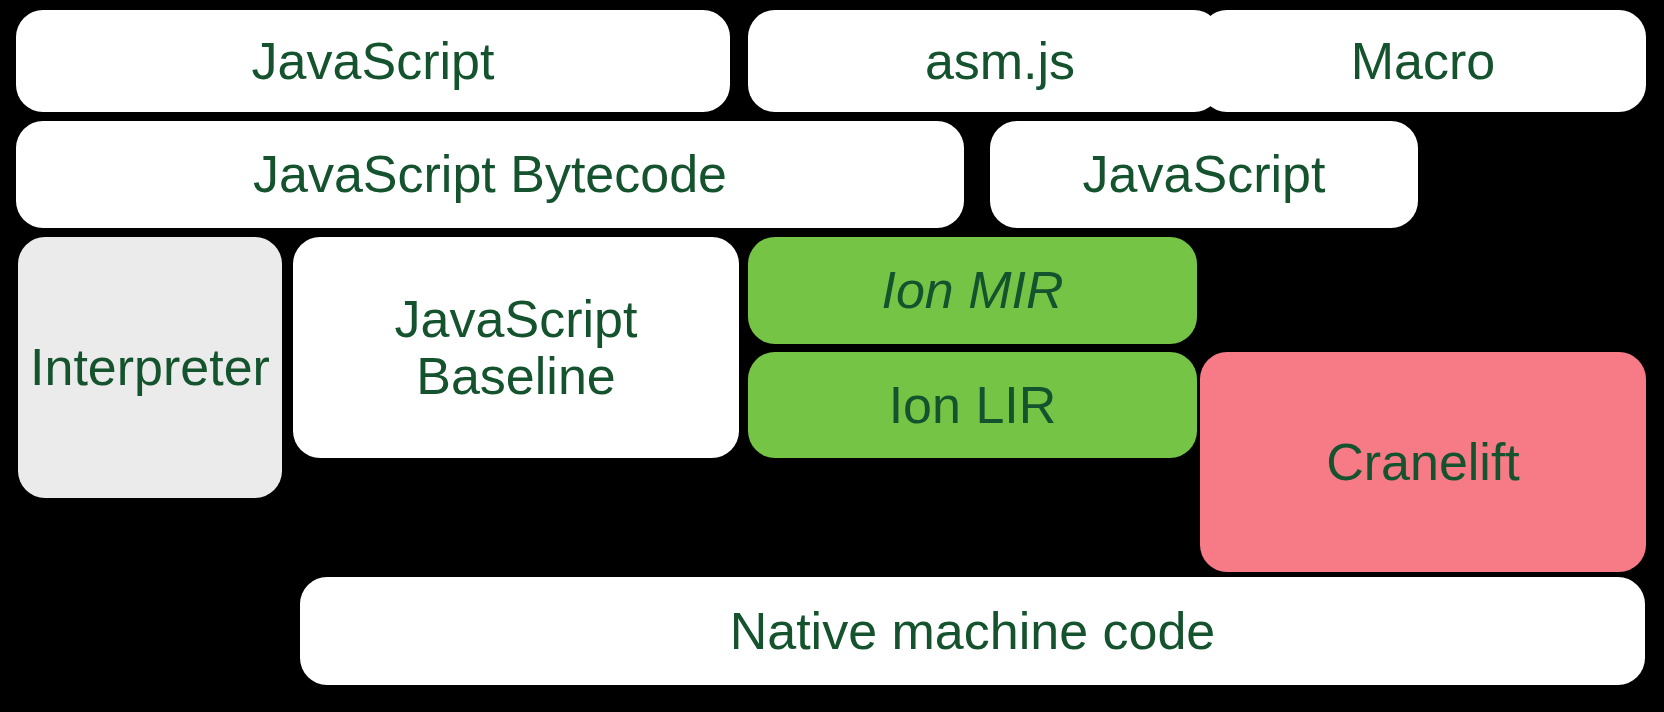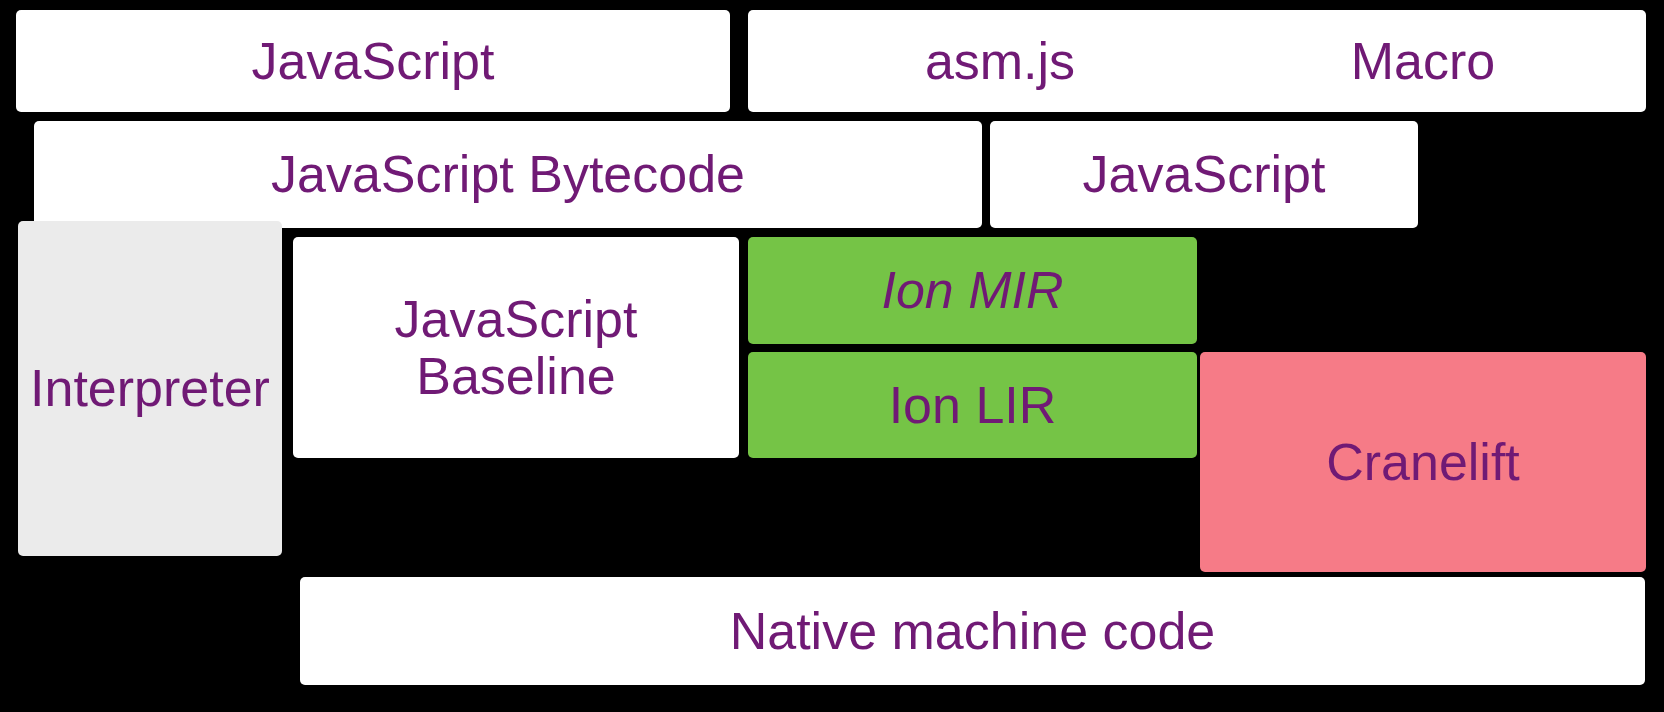--- a/index.html
+++ b/index.html
@@ -11,38 +11,38 @@
     position: relative;
     width: 1664px;
     height: 712px;
     background: #000;
     overflow: hidden;
     font-family: "Liberation Sans", sans-serif;
   }
   .node {
     position: absolute;
     background: #fff;
-    border-radius: 5px;
+    border-radius: 27px;
     display: flex;
     flex-direction: column;
     align-items: center;
     justify-content: center;
-    color: #701a75;
+    color: #14532d;
     font-size: 52px;
     line-height: 1.08;
     text-align: center;
     white-space: nowrap;
   }
   
   .n-js        { left: 16px;   top: 10px;  width: 714px;  height: 102px; }
   .n-asmjs     { left: 748px;  top: 10px;  width: 442px;  height: 102px; }
   .n-wasm      { left: 1200px; top: 10px;  width: 446px;  height: 102px; }
   .n-bytecode  { left: 16px;   top: 121px; width: 948px;  height: 107px; }
   .n-baldr     { left: 990px;  top: 121px; width: 428px;  height: 107px; }
-  .n-interp    { left: 18px;   top: 221px; width: 264px;  height: 335px; }
+  .n-interp    { left: 18px;   top: 237px; width: 264px;  height: 261px; }
   .n-baseline  { left: 293px;  top: 237px; width: 446px;  height: 221px; }
   .n-ionmir    { left: 748px;  top: 237px; width: 449px;  height: 107px; font-style: italic; }
   .n-ionlir    { left: 748px;  top: 352px; width: 449px;  height: 106px; }
   .n-cranelift { left: 1200px; top: 352px; width: 446px;  height: 220px; }
   .n-macro     { left: 298px;  top: 462px; width: 891px;  height: 108px; }
   .n-native    { left: 300px;  top: 577px; width: 1345px; height: 108px; }
   .line { display: block; }
 </style>
 </head>
 <body>
@@ -54,21 +54,21 @@
   </div>
 
   <div class="node n-asmjs" style="background: rgb(255, 255, 255); padding-left: 31px;">
     <span class="line">asm.js</span>
   </div>
 
   <div class="node n-wasm" style="background: rgb(255, 255, 255);">
     <span class="line">Macro</span>
   </div>
 
-  <div class="node n-bytecode" style="background: rgb(255, 255, 255); margin-left: 18px;">
+  <div class="node n-bytecode" style="background: rgb(255, 255, 255);">
     <span class="line">JavaScript Bytecode</span>
   </div>
 
   <div class="node n-baldr" style="background: rgb(255, 255, 255);">
     <span class="line">JavaScript</span>
   </div>
 
   <div class="node n-interp" style="background: rgb(235, 235, 235);">
     <span class="line">Interpreter</span>
   </div>

